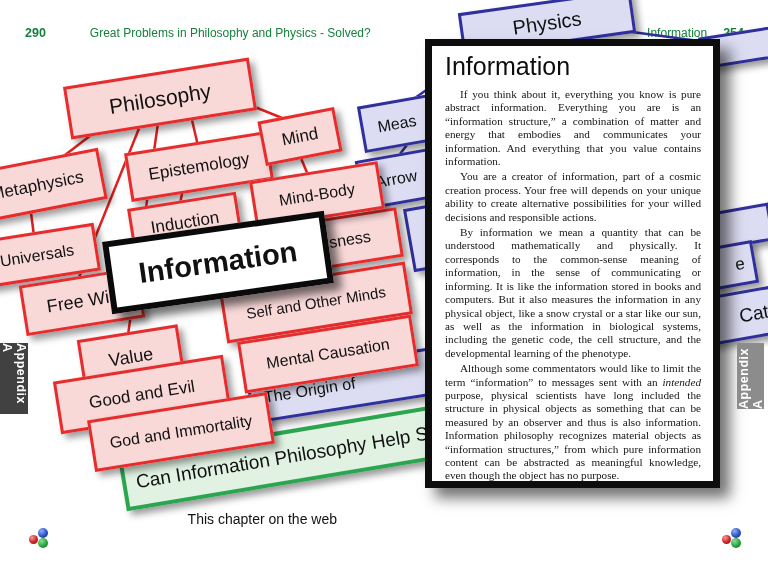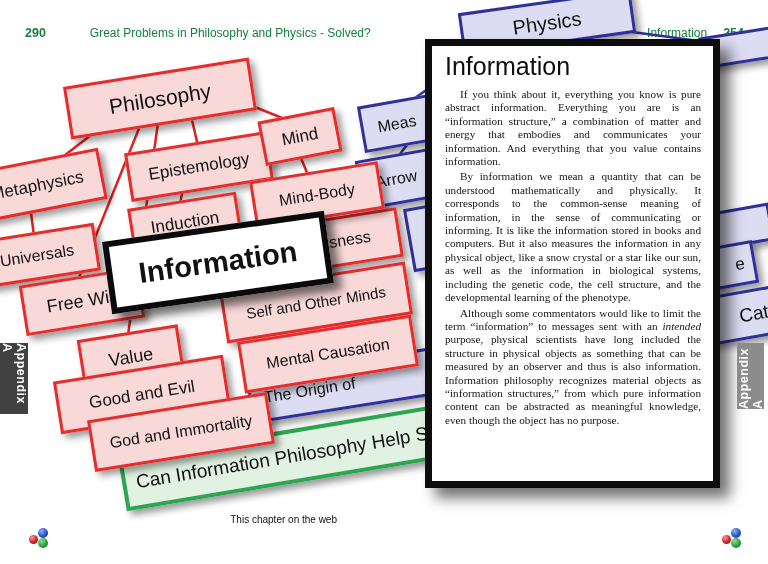--- a/index.html
+++ b/index.html
@@ -33,21 +33,21 @@
             font-size:25px;color:#0d0d0d;letter-spacing:0;}
   .panel-body p{margin:0 0 2px 0;font-family:"Liberation Serif",serif;font-size:11.2px;
             line-height:13.4px;text-align:justify;text-indent:15px;color:#141414;}
   
   .tab{position:absolute;color:#ffffff;font-weight:bold;font-size:12.5px;letter-spacing:0.5px;
        display:flex;align-items:center;justify-content:center;writing-mode:vertical-rl;z-index:35;}
   .tab-left{left:0;top:343px;width:28px;height:71px;background:#414141;}
   .tab-right{right:4px;top:343px;width:27px;height:66px;background:#8c8c8c;transform:rotate(180deg);}
   
   .footer{position:absolute;left:77px;top:514px;width:260px;text-align:right;z-index:6;
-          font-size:10px;line-height:11.5px;color:#111;}
+          font-size:14px;line-height:11.5px;color:#111;}
   
   .logo{position:absolute;width:26px;height:26px;z-index:6;}
   .logo-left{left:27px;top:526px;}
   .logo-right{left:720px;top:526px;}
   .sphere{position:absolute;border-radius:50%;}
   .s-red{left:2px;top:9px;width:9px;height:9px;
      background:radial-gradient(circle at 35% 30%, #f59a9a, #cc2222 55%, #6e0d0d);}
   .s-blue{left:11px;top:2px;width:10px;height:10px;
      background:radial-gradient(circle at 35% 30%, #8fb0ef, #2a52c8 55%, #122a6e);}
   .s-green{left:11px;top:12px;width:10px;height:10px;
@@ -161,20 +161,21 @@
       </div>
       <div class="node phys" style="left: 680px; top: 293px; width: 86px; height: 43px; transform: rotate(-10deg); font-size: 19px; z-index: 25; justify-content: flex-end; padding: 0px 10px 0px 0px;">
         <span>Cat</span>
       </div>
     </div>
 
   <aside class="panel">
     <h1>Information</h1>
     <div class="panel-body">
         <p>If you think about it, everything you know is pure abstract information. Everything you are is an “information structure,” a combination of matter and energy that embodies and communicates your information. And everything that you value contains information.</p>
+        <p>You are a creator of information, part of a cosmic creation process. Your free will depends on your unique ability to create alternative possibilities for your willed decisions and responsible actions.</p>
         <p>By information we mean a quantity that can be understood mathematically and physically. It corresponds to the common-sense meaning of information, in the sense of communicating or informing. It is like the information stored in books and computers. But it also measures the information in any physical object, like a snow crystal or a star like our sun, as well as the information in biological systems, including the genetic code, the cell structure, and the developmental learning of the phenotype.</p>
         <p><span>Although some commentators would like to limit the term “information” to messages sent with an </span><i>intended</i><span> purpose, physical scientists have long included the structure in physical objects as something that can be measured by an observer and thus is also information. Information philosophy recognizes material objects as “information structures,” from which pure information content can be abstracted as meaningful knowledge, even though the object has no purpose.</span></p>
       </div>
   </aside>
 
   <div class="tab tab-left">Appendix A</div>
   <div class="tab tab-right">Appendix A</div>
 
   <div class="footer">
     <div>This chapter on the web</div>

